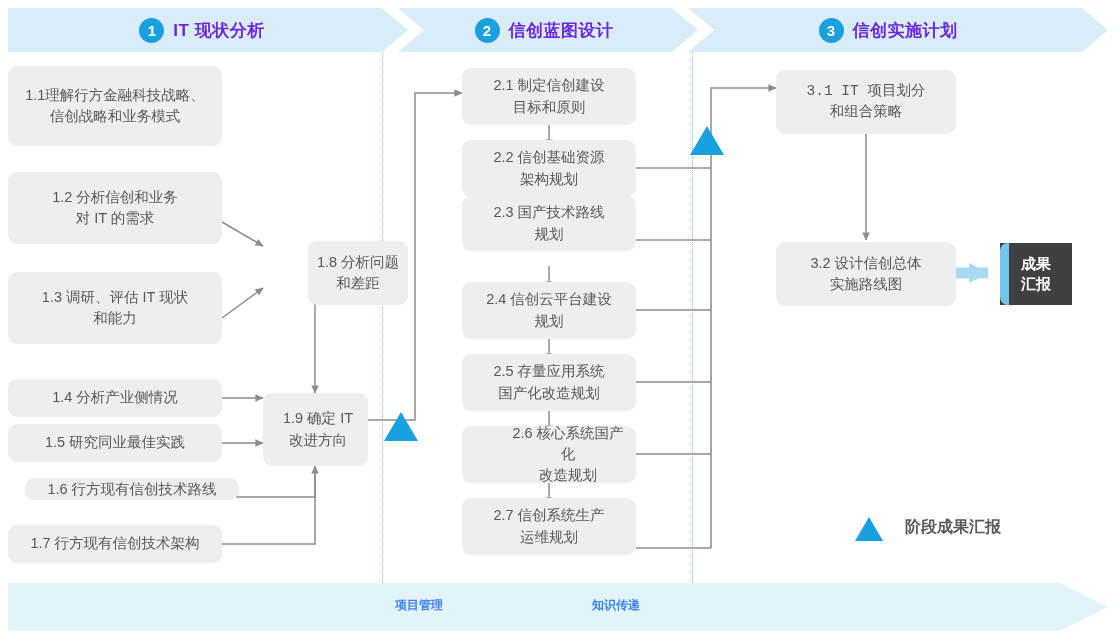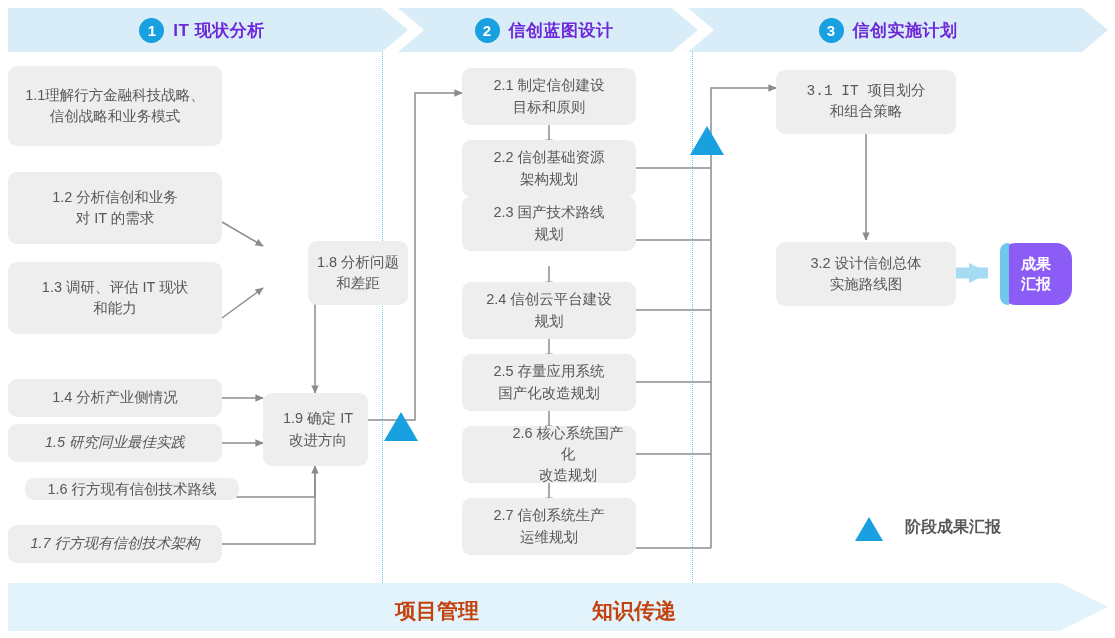--- a/index.html
+++ b/index.html
@@ -57,22 +57,22 @@
     font-size:14.5px;
     line-height:1.45;
     box-sizing:border-box;
     padding:4px 8px;
     white-space:pre-line;
   }
 
   
   .result-chip{
     position:absolute;
-    background:#8b5cf6;
-    border-radius:16px;
+    background:#404040;
+    border-radius:0;
     color:#ffffff;
     font-size:15px;font-weight:bold;line-height:1.35;
     display:flex;align-items:center;justify-content:center;
     text-align:center;white-space:pre-line;
     box-sizing:border-box;
   }
   .result-chip::before{
     content:"";position:absolute;left:0;top:0;bottom:0;width:9px;
     background:#6fc8ec;border-radius:8px 0 0 8px;
   }
@@ -98,21 +98,21 @@
   .legend-text{color:#58585b;font-size:16px;font-weight:bold;}
 
   
   .bottom-band{
     position:absolute;left:8px;top:583px;width:1100px;height:48px;
     background:#e3f3fb;
     clip-path:polygon(0 0, calc(100% - 48px) 0, 100% 50%, calc(100% - 48px) 100%, 0 100%);
   }
   .bottom-label{
     position:absolute;top:597px;
-    color:#c2410c;font-size:21px;font-weight:bold;white-space:nowrap;
+    color:#3b82f6;font-size:12px;font-weight:bold;white-space:nowrap;
   }
 </style>
 </head>
 <body>
 
 <div id="canvas">
 
   <svg id="wires" viewBox="0 0 1115 638" xmlns="http://www.w3.org/2000/svg">
     <defs>
       <marker id="ah" markerWidth="9" markerHeight="9" refX="7.6" refY="4.5" orient="auto" markerUnits="userSpaceOnUse">
@@ -188,26 +188,26 @@
     </div>
   </div>
 
   <div class="divider" style="left:382px;top:52px;height:531px;"></div>
   <div class="divider" style="left:692px;top:52px;height:531px;"></div>
 
   <div class="box" style="left:8px;top:66px;width:214px;height:80px;">1.1理解行方金融科技战略、
 信创战略和业务模式</div>
   <div class="box" style="left:8px;top:172px;width:214px;height:72px;">1.2 分析信创和业务
 对 IT 的需求</div>
-  <div class="box" style="left:8px;top:262px;width:214px;height:72px;">1.3 调研、评估 IT 现状
+  <div class="box" style="left:8px;top:272px;width:214px;height:72px;">1.3 调研、评估 IT 现状
 和能力</div>
   <div class="box" style="left:8px;top:379px;width:214px;height:38px;">1.4 分析产业侧情况</div>
-  <div class="box" style="left:8px;top:424px;width:214px;height:38px;font-style:italic;">1.5 研究同业最佳实践</div>
+  <div class="box" style="left:8px;top:424px;width:214px;height:38px;">1.5 研究同业最佳实践</div>
   <div class="box" style="left:25px;top:478px;width:214px;height:22px;">1.6 行方现有信创技术路线</div>
-  <div class="box" style="left:8px;top:525px;width:214px;height:38px;font-style:italic;">1.7 行方现有信创技术架构</div>
+  <div class="box" style="left:8px;top:525px;width:214px;height:38px;">1.7 行方现有信创技术架构</div>
 
   <div class="box" style="left:263px;top:241px;width:100px;height:64px;margin-left:45px;">1.8 分析问题
 和差距</div>
   <div class="box" style="left:263px;top:393px;width:105px;height:73px;padding-left:13px;">1.9 确定 IT
 改进方向</div>
 
   <div class="box" style="left:462px;top:68px;width:174px;height:57px;">2.1 制定信创建设
 目标和原则</div>
   <div class="box" style="left:462px;top:140px;width:174px;height:57px;">2.2 信创基础资源
 架构规划</div>

